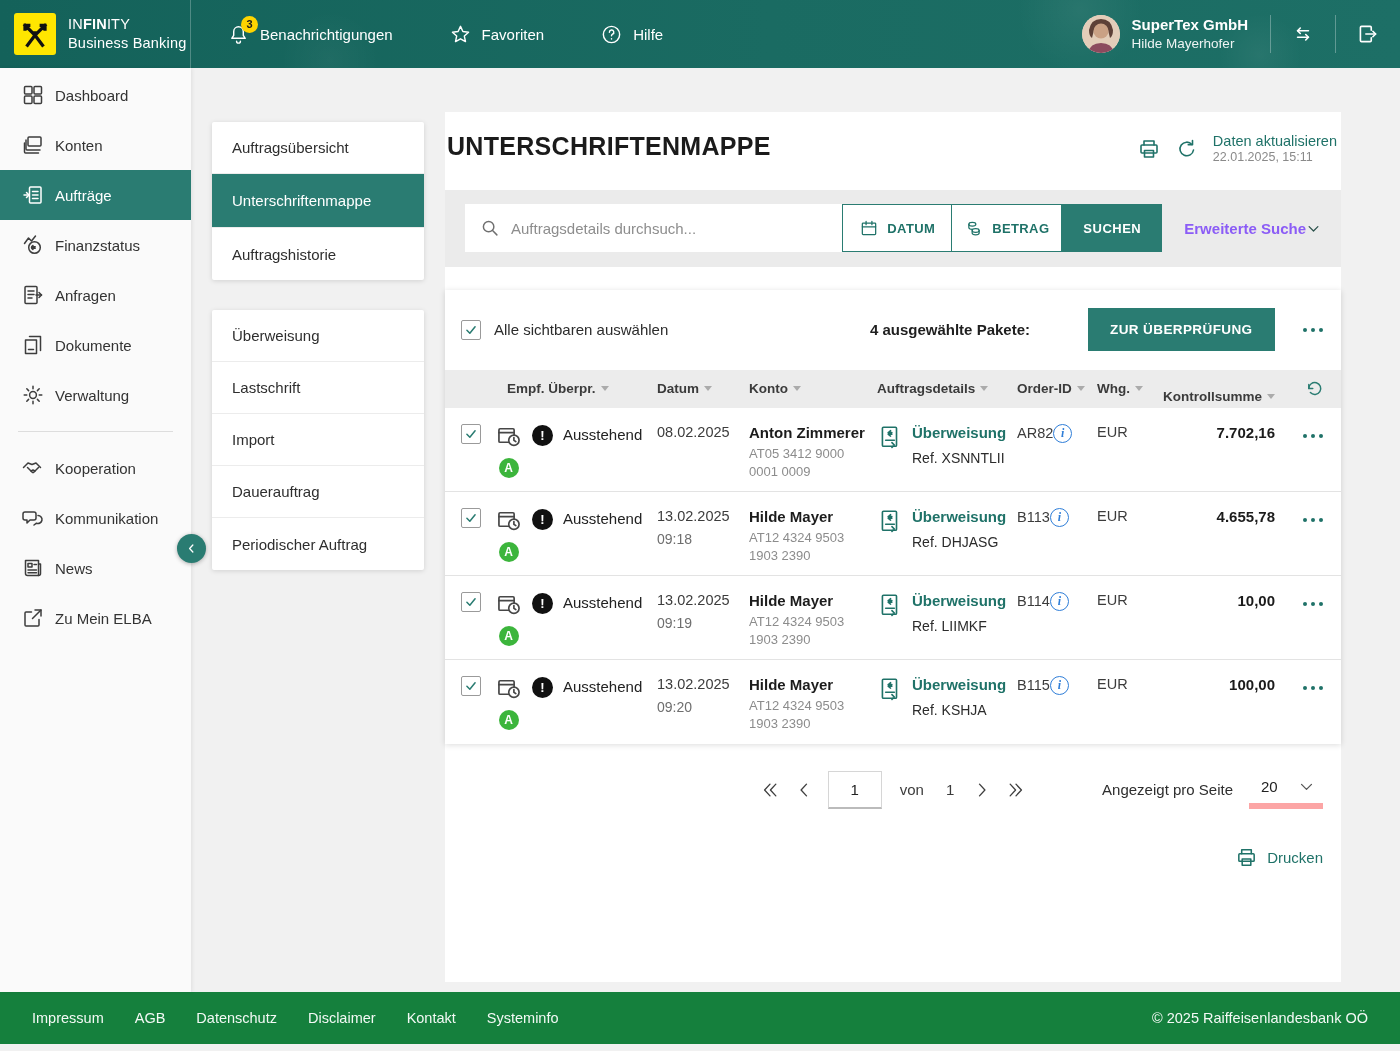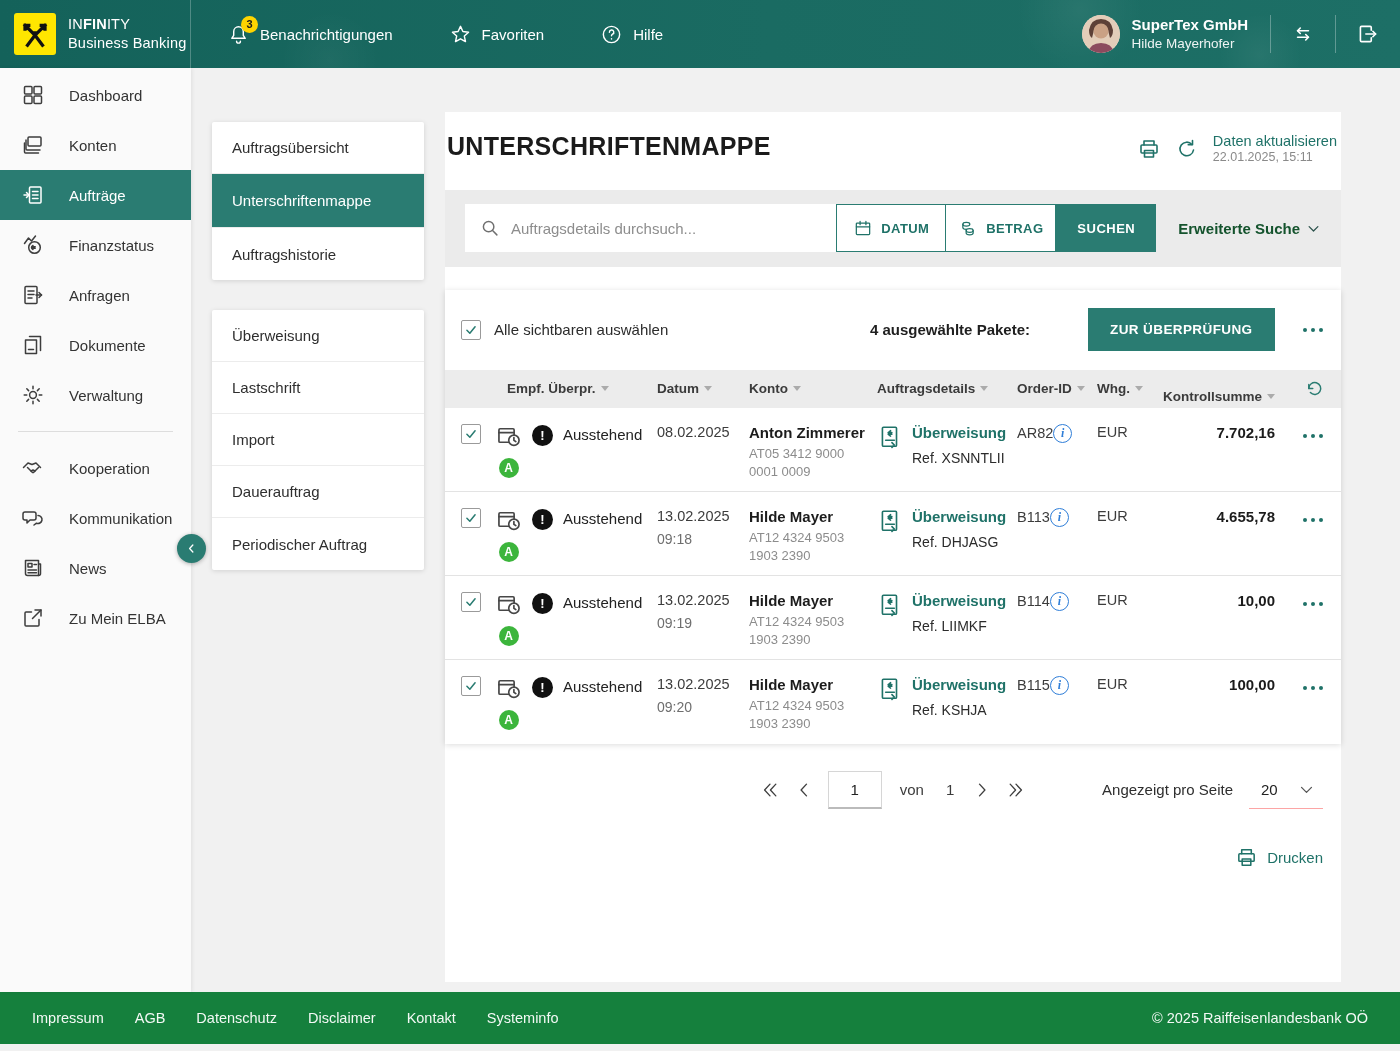--- a/index.html
+++ b/index.html
@@ -36,21 +36,21 @@
   .user-company{ font-weight:bold; font-size:15px; }
   .user-name{ font-size:13.5px; color:rgba(255,255,255,.92); }
   .top-divider{ width:1px; height:38px; background:rgba(255,255,255,.3); }
   .top-action{ width:64px; display:flex; justify-content:center; cursor:pointer; }
   .top-action svg{ width:26px; height:26px; stroke:#fff; fill:none; stroke-width:1.5; stroke-linecap:round; stroke-linejoin:round; }
 
   
   .middle{ flex:1; display:flex; min-height:0; position:relative; }
 
   .sidebar{ width:191px; flex:0 0 191px; background:#fafafa; box-shadow:1px 0 4px rgba(0,0,0,.08); padding-top:2px; position:relative; z-index:2;}
-  .side-item{ height:50px; display:flex; align-items:center; gap:24px; padding-left:21px; font-size:15px; color:#333; cursor:pointer; }
+  .side-item{ height:50px; display:flex; align-items:center; gap:10px; padding-left:21px; font-size:15px; color:#333; cursor:pointer; }
   .side-item svg{ width:24px; height:24px; stroke:#3d3d3d; fill:none; stroke-width:1.5; stroke-linecap:round; stroke-linejoin:round; flex:0 0 24px;}
   .side-item.active{ background:var(--teal); color:#fff; }
   .side-item.active svg{ stroke:#fff; }
   .side-sep{ height:1px; background:#ddd; margin:11px 18px; }
   .collapse-btn{ position:absolute; left:177px; top:466px; width:29px; height:29px; border-radius:50%; background:var(--teal); color:#fff; display:flex; align-items:center; justify-content:center; box-shadow:0 1px 4px rgba(0,0,0,.3); cursor:pointer; z-index:6;}
   .collapse-btn svg{ width:13px; height:13px; stroke:#fff; fill:none; stroke-width:2.4; stroke-linecap:round; stroke-linejoin:round;}
 
   .content{ flex:1; display:flex; align-items:flex-start; padding-left:21px; }
 
   .submenu{ width:212px; flex:0 0 212px; margin-top:54px; }
@@ -75,21 +75,21 @@
 
   .searchband{ margin-top:24px; background:#ebebeb; height:77px; display:flex; align-items:center; padding:0 20px; }
   .search-input-wrap{ flex:1; height:48px; background:#fff; display:flex; align-items:center; gap:10px; padding:0 14px; }
   .search-input-wrap svg{ width:22px; height:22px; stroke:#6f6f6f; fill:none; stroke-width:1.6; stroke-linecap:round; }
   .search-input{ border:none; outline:none; flex:1; font-size:15px; color:#444; background:transparent; font-family:"Liberation Sans",sans-serif;}
   .search-input::placeholder{ color:#8d8d8d; }
   .filter-btn{ height:48px; width:110px; display:flex; align-items:center; justify-content:center; gap:8px; background:#fff; border:1px solid var(--teal); color:var(--teal-text); font-size:13px; font-weight:bold; letter-spacing:.4px; cursor:pointer; }
   .filter-btn + .filter-btn{ border-left:none; }
   .filter-btn svg{ width:20px; height:20px; stroke:var(--teal-text); fill:none; stroke-width:1.5; stroke-linecap:round; stroke-linejoin:round;}
   .search-btn{ height:48px; width:100px; background:var(--teal); border:1px solid var(--teal); color:#fff; font-size:13px; font-weight:bold; letter-spacing:.5px; display:flex; align-items:center; justify-content:center; cursor:pointer; }
-  .adv-search{ margin-left:22px; display:flex; align-items:center; gap:6px; font-size:15px; font-weight:bold; color:#14532d; cursor:pointer; }
+  .adv-search{ margin-left:22px; display:flex; align-items:center; font-size:15px; font-weight:bold; color:#8b5cf6; cursor:pointer; }
   .adv-search svg{ width:15px; height:15px; stroke:#2c524c; fill:none; stroke-width:2; stroke-linecap:round; stroke-linejoin:round;}
 
   .table-card{ margin-top:23px; background:#fff; box-shadow:0 1px 6px rgba(0,0,0,.14); }
   .selection-row{ height:80px; display:flex; align-items:center; padding:0 16px; }
   .checkbox{ width:20px; height:20px; border:1.5px solid #9a9a9a; border-radius:2px; background:#fff; display:flex; align-items:center; justify-content:center; cursor:pointer; flex:0 0 20px;}
   .checkbox svg{ width:14px; height:14px; stroke:var(--teal); fill:none; stroke-width:2.6; stroke-linecap:round; stroke-linejoin:round;}
   .select-all-label{ margin-left:13px; font-size:15px; color:#2c2c2c; }
   .selection-right{ margin-left:auto; display:flex; align-items:center; gap:26px; }
   .selected-info{ font-size:15px; font-weight:bold; color:#1f1f1f; }
   .review-btn{ background:var(--teal); color:#fff; border:none; font-size:13.5px; font-weight:bold; letter-spacing:.4px; padding:14px 22px; cursor:pointer; font-family:"Liberation Sans",sans-serif;margin-left:32px;}
@@ -127,21 +127,21 @@
   .cell-dots{ display:flex; justify-content:flex-end; padding-top:22px; padding-left:0;}
 
   .pagination{ margin-top:26px; display:flex; align-items:center; padding:0 18px; position:relative; height:40px;}
   .pag-center{ position:absolute; left:0; right:0; display:flex; align-items:center; justify-content:center; gap:14px; }
   .pag-arrow{ cursor:pointer; display:flex; }
   .pag-arrow svg{ width:20px; height:20px; stroke:#3f3f3f; fill:none; stroke-width:1.6; stroke-linecap:round; stroke-linejoin:round;}
   .page-box{ width:54px; height:38px; background:#fff; border:1px solid #d6d6d6; border-bottom:2px solid #bbb; display:flex; align-items:center; justify-content:center; font-size:15px; color:#222; }
   .pag-label{ font-size:15px; color:#3c3c3c; padding:0 4px;}
   .per-page{ margin-left:auto; display:flex; align-items:center; gap:16px; }
   .per-page-label{ font-size:15px; color:#2e2e2e; }
-  .per-page-select{ width:74px; height:38px; border-bottom:1px solid #fca5a5; display:flex; align-items:center; justify-content:space-between; padding:0 8px 0 12px; font-size:15px; color:#222; cursor:pointer; }
+  .per-page-select{ width:74px; height:38px; border-bottom:6px solid #fca5a5; display:flex; align-items:center; justify-content:space-between; padding:0 8px 0 12px; font-size:15px; color:#222; cursor:pointer; }
   .per-page-select svg{ width:17px; height:17px; stroke:#555; fill:none; stroke-width:1.8; stroke-linecap:round; stroke-linejoin:round;}
 
   .print-row{ display:flex; justify-content:flex-end; padding:36px 18px 30px; }
   .print-link{ display:flex; align-items:center; gap:9px; color:var(--teal-text); font-size:15px; cursor:pointer; }
   .print-link svg{ width:23px; height:23px; stroke:var(--teal-text); fill:none; stroke-width:1.6; stroke-linecap:round; stroke-linejoin:round;}
 
   
   .footer{ flex:0 0 52px; height:52px; background:#15803d; display:flex; align-items:center; padding:0 32px; color:#fff; }
   .footer-links{ display:flex; gap:31px; }
   .footer-link{ font-size:14.5px; color:rgba(255,255,255,.95); cursor:pointer; }

